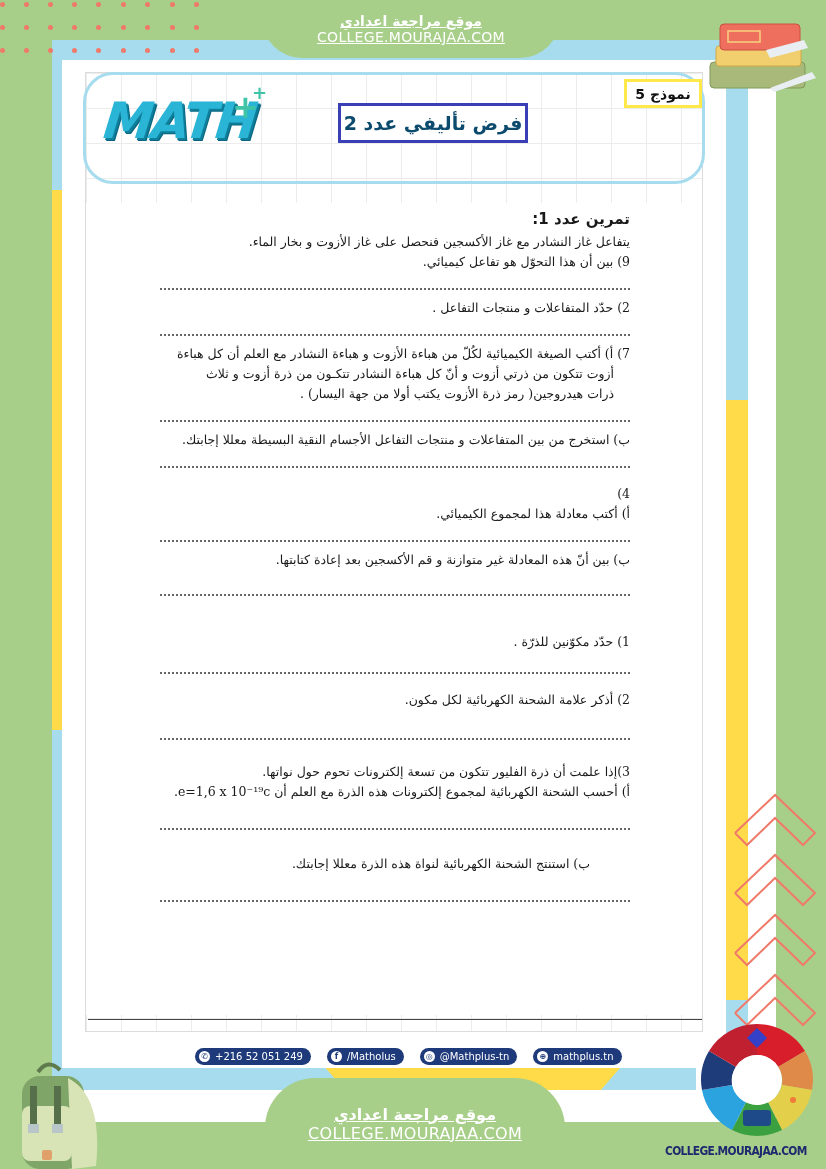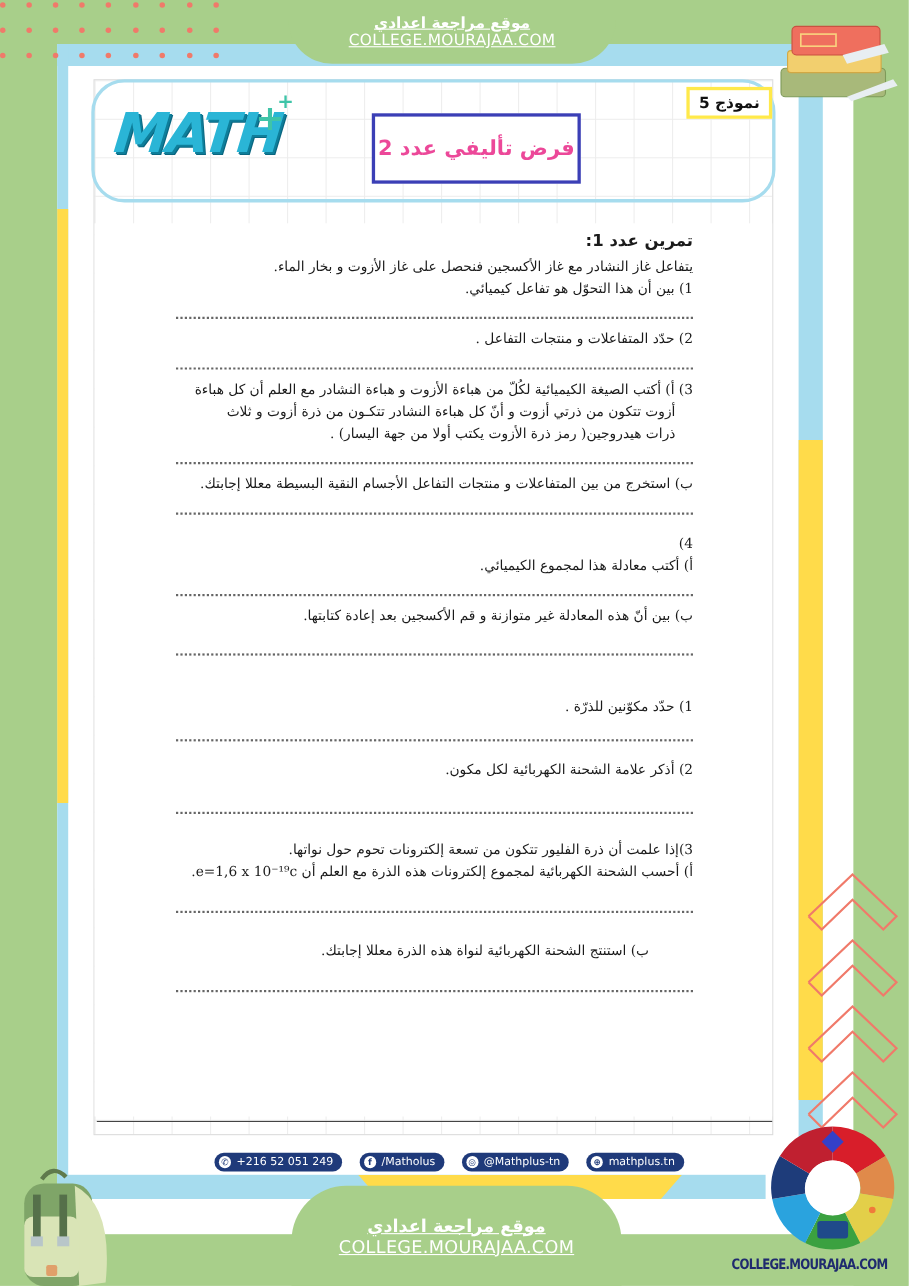--- a/index.html
+++ b/index.html
@@ -28,22 +28,22 @@
   .sheet-inner { position: absolute; left: 0; top: 130px; width: 100%; height: 812px; background: #ffffff; }
 
   
   .header-box { position: absolute; left: 83px; top: 72px; width: 622px; height: 112px; border: 3px solid #a6dcee; border-radius: 30px; background: transparent; }
   .logo { position: absolute; left: 104px; top: 92px; width: 160px; height: 72px; }
   .logo-text { font-family: "DejaVu Sans", sans-serif; font-weight: 900; font-size: 50px; letter-spacing: -2px; color: #2ab5d6;
     text-shadow: 2px 2px 0 #0e7e9a, 3px 3px 0 #0a6680; font-style: italic; transform: skewX(-6deg); display: inline-block; }
   .logo-plus { position: absolute; left: 128px; top: -4px; font-size: 32px; font-weight: 900; color: #3fc4a8; }
   .logo-plus2 { position: absolute; left: 148px; top: -10px; font-size: 18px; font-weight: 900; color: #3fc4a8; }
 
-  .title-box { position: absolute; left: 338px; top: 103px; width: 190px; height: 64px; border: 3px solid #3b3fb6; background: #fff;
-    display: flex; align-items: center; justify-content: center; direction: rtl; font-family: "DejaVu Sans", sans-serif; font-weight: bold; font-size: 19px; color: #ec4899; }
+  .title-box { position: absolute; left: 338px; top: 103px; width: 190px; height: 40px; border: 3px solid #3b3fb6; background: #fff;
+    display: flex; align-items: center; justify-content: center; direction: rtl; font-family: "DejaVu Sans", sans-serif; font-weight: bold; font-size: 19px; color: #0c4a6e; }
   .model-box { position: absolute; left: 624px; top: 79px; width: 78px; height: 29px; border: 3px solid #ffe94a; background: #fff;
     display: flex; align-items: center; justify-content: center; direction: rtl; font-weight: bold; font-size: 14px; color: #111; }
 
   
   .banner { position: absolute; background: #a8cf8a; display: flex; flex-direction: column; align-items: center; justify-content: center; color: #fff; }
   .banner-top { left: 262px; top: 0; width: 298px; height: 58px; border-radius: 0 0 40px 40px; }
   .banner-bottom { left: 265px; top: 1078px; width: 300px; height: 91px; border-radius: 50px 50px 0 0; }
   .banner .ar { font-family: "DejaVu Sans", sans-serif; font-weight: bold; text-decoration: underline; direction: rtl; }
   .banner .en { font-family: "DejaVu Sans", sans-serif; text-decoration: underline; letter-spacing: 0.3px; }
   .banner-top .ar { font-size: 14px; } .banner-top .en { font-size: 14px; }
@@ -150,25 +150,25 @@
   <polygon points="70,74 112,58 116,64 74,78" fill="#e8eef2"></polygon>
   <rect x="16" y="32" width="85" height="20" rx="3" fill="#f2cf6e" stroke="#d1a844"></rect>
   <rect x="20" y="10" width="80" height="26" rx="4" fill="#ef6f5e" stroke="#c95141"></rect>
   <rect x="28" y="17" width="32" height="11" fill="none" stroke="#f9d27e" stroke-width="1.5"></rect>
   <polygon points="66,36 104,26 108,34 70,44" fill="#e8eef2"></polygon>
 </svg>
 
 <div class="content">
   <div class="ex-title">تمرين عدد 1:</div>
   <div class="line">يتفاعل غاز النشادر مع غاز الأكسجين فنحصل على غاز الأزوت و بخار الماء.</div>
-  <div class="line">1) بين أن هذا التحوّل هو تفاعل كيميائي.</div>
+  <div class="line">9) بين أن هذا التحوّل هو تفاعل كيميائي.</div>
   <div class="dots-line"></div>
   <div class="line">2) حدّد المتفاعلات و منتجات التفاعل .</div>
   <div class="dots-line"></div>
-  <div class="line">3) أ) أكتب الصيغة الكيميائية لكُلّ من هباءة الأزوت و هباءة النشادر مع العلم أن كل هباءة</div>
+  <div class="line">7) أ) أكتب الصيغة الكيميائية لكُلّ من هباءة الأزوت و هباءة النشادر مع العلم أن كل هباءة</div>
   <div class="line" style="padding-right:16px">أزوت تتكون من ذرتي أزوت و أنّ كل هباءة النشادر تتكـون من ذرة أزوت و ثلاث</div>
   <div class="line" style="padding-right:16px">ذرات هيدروجين( رمز ذرة الأزوت يكتب أولا من جهة اليسار) .</div>
   <div class="dots-line"></div>
   <div class="line">ب)  استخرج من بين المتفاعلات و منتجات التفاعل الأجسام النقية البسيطة معللا إجابتك.</div>
   <div class="dots-line"></div>
   <div class="gap"></div>
   <div class="line">4)</div>
   <div class="line">أ) أكتب معادلة هذا لمجموع الكيميائي.</div>
   <div class="dots-line"></div>
   <div class="line">ب) بين أنّ هذه المعادلة غير متوازنة و قم الأكسجين بعد إعادة كتابتها.</div>

